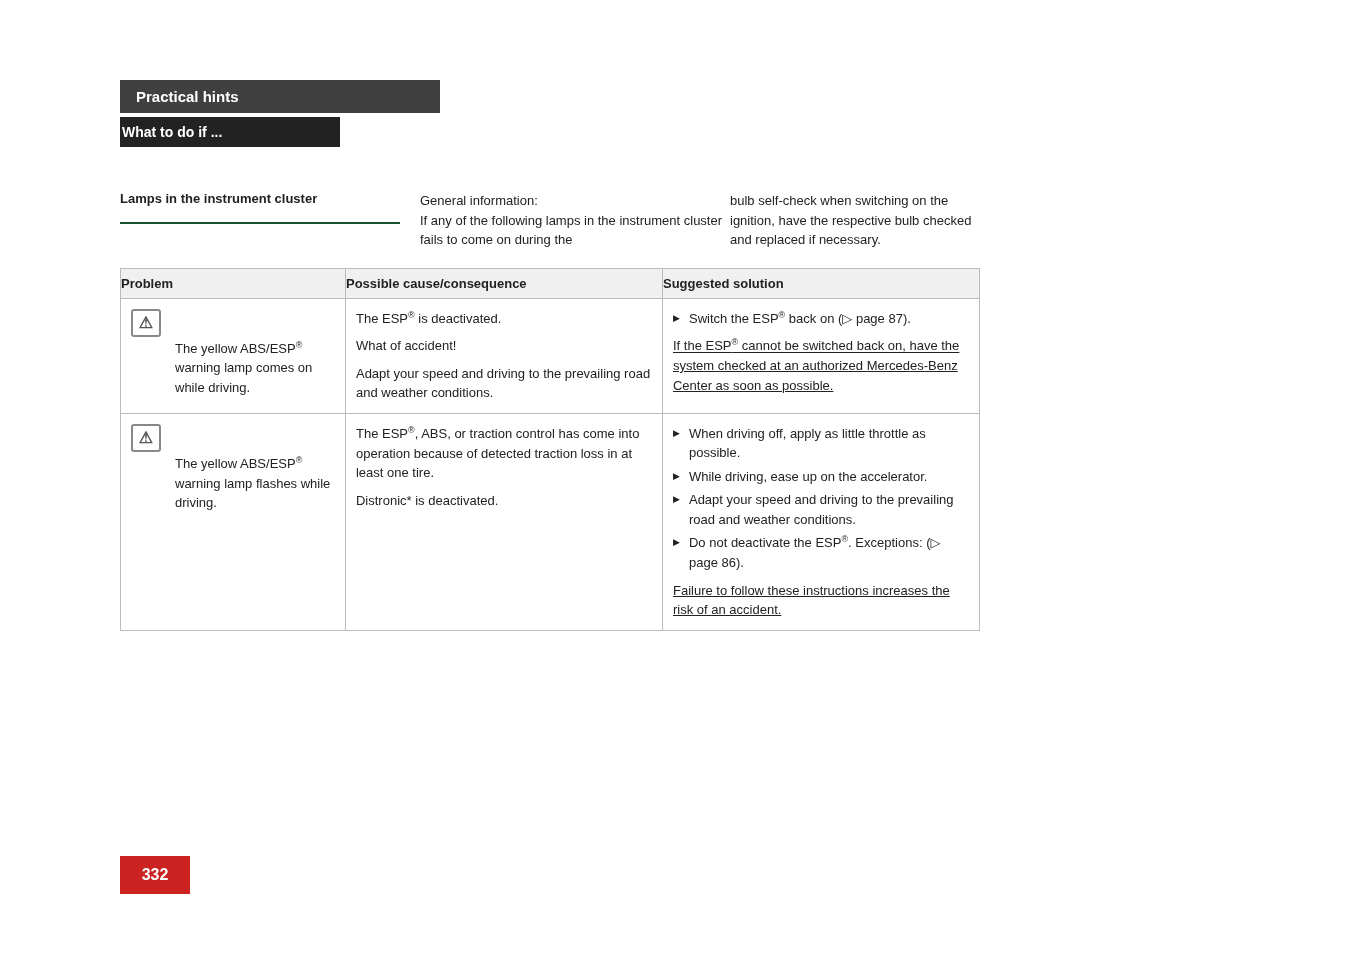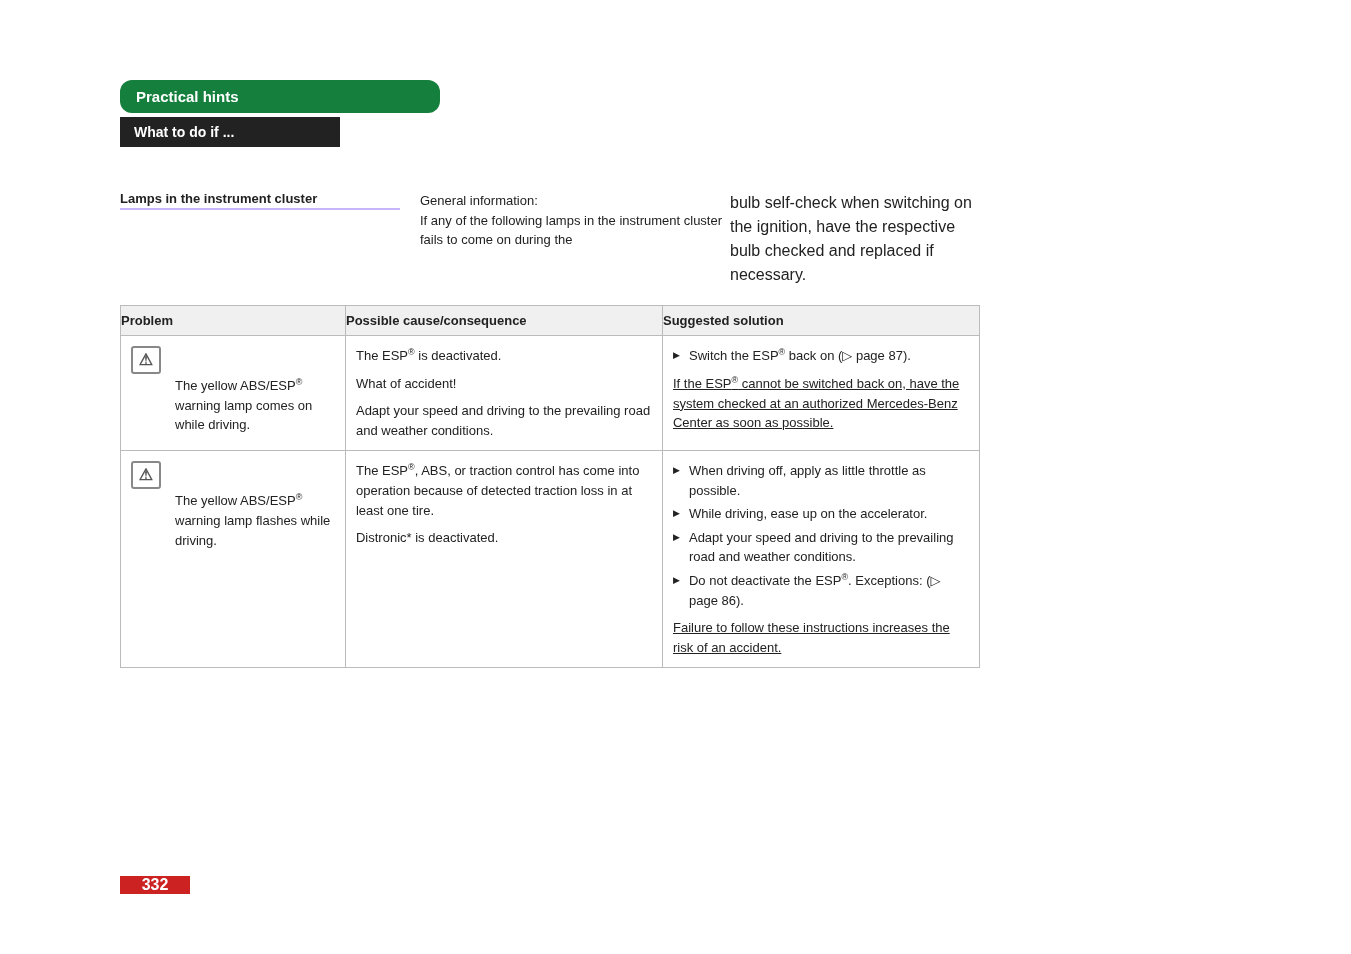--- a/index.html
+++ b/index.html
@@ -17,69 +17,68 @@
       padding: 80px 120px 60px 120px;
       max-width: 1100px;
     }
 
     
     .header-block {
       margin-bottom: 20px;
     }
 
     .practical-hints-bar {
-      background: #15803d;
+      background: #404040;
       color: #fff;
       font-weight: bold;
       font-size: 15px;
       padding: 8px 16px;
       display: inline-block;
       width: 320px;
       margin-bottom: 4px;
-      border-radius: 12px;
     }
 
     .what-to-do-bar {
       background: #222;
       color: #fff;
       font-weight: bold;
       font-size: 14px;
-      padding: 7px 14px;
+      padding: 7px 2px;
       display: inline-block;
       width: 220px;
       margin-bottom: 24px;
     }
 
     
     .section-title {
       font-weight: bold;
       font-size: 13px;
       margin-bottom: 4px;
-      padding-bottom: 2px;
-      border-bottom: 2px solid #c4b5fd;
+      padding-bottom: 16px;
+      border-bottom: 2px solid #14532d;
       display: inline-block;
       width: 280px;
     }
 
     
     .intro-area {
       display: flex;
       gap: 0;
       margin-bottom: 18px;
       align-items: flex-start;
     }
 
     .intro-left {
       width: 300px;
       flex-shrink: 0;
     }
 
     .intro-right {
       flex: 1;
-      font-size: 16px;
+      font-size: 13px;
       line-height: 1.5;
     }
 
     .intro-middle {
       width: 310px;
       flex-shrink: 0;
       font-size: 13px;
       line-height: 1.5;
     }
 
@@ -181,21 +180,21 @@
       position: absolute;
       bottom: 60px;
       left: 120px;
     }
 
     .page-number-box {
       background: #cc2222;
       color: #fff;
       font-weight: bold;
       font-size: 16px;
-      padding: 0 18px;
+      padding: 10px 18px;
       display: inline-block;
       min-width: 70px;
       text-align: center;
     }
 
     sup {
       font-size: 9px;
     }
   </style>
 </head>

